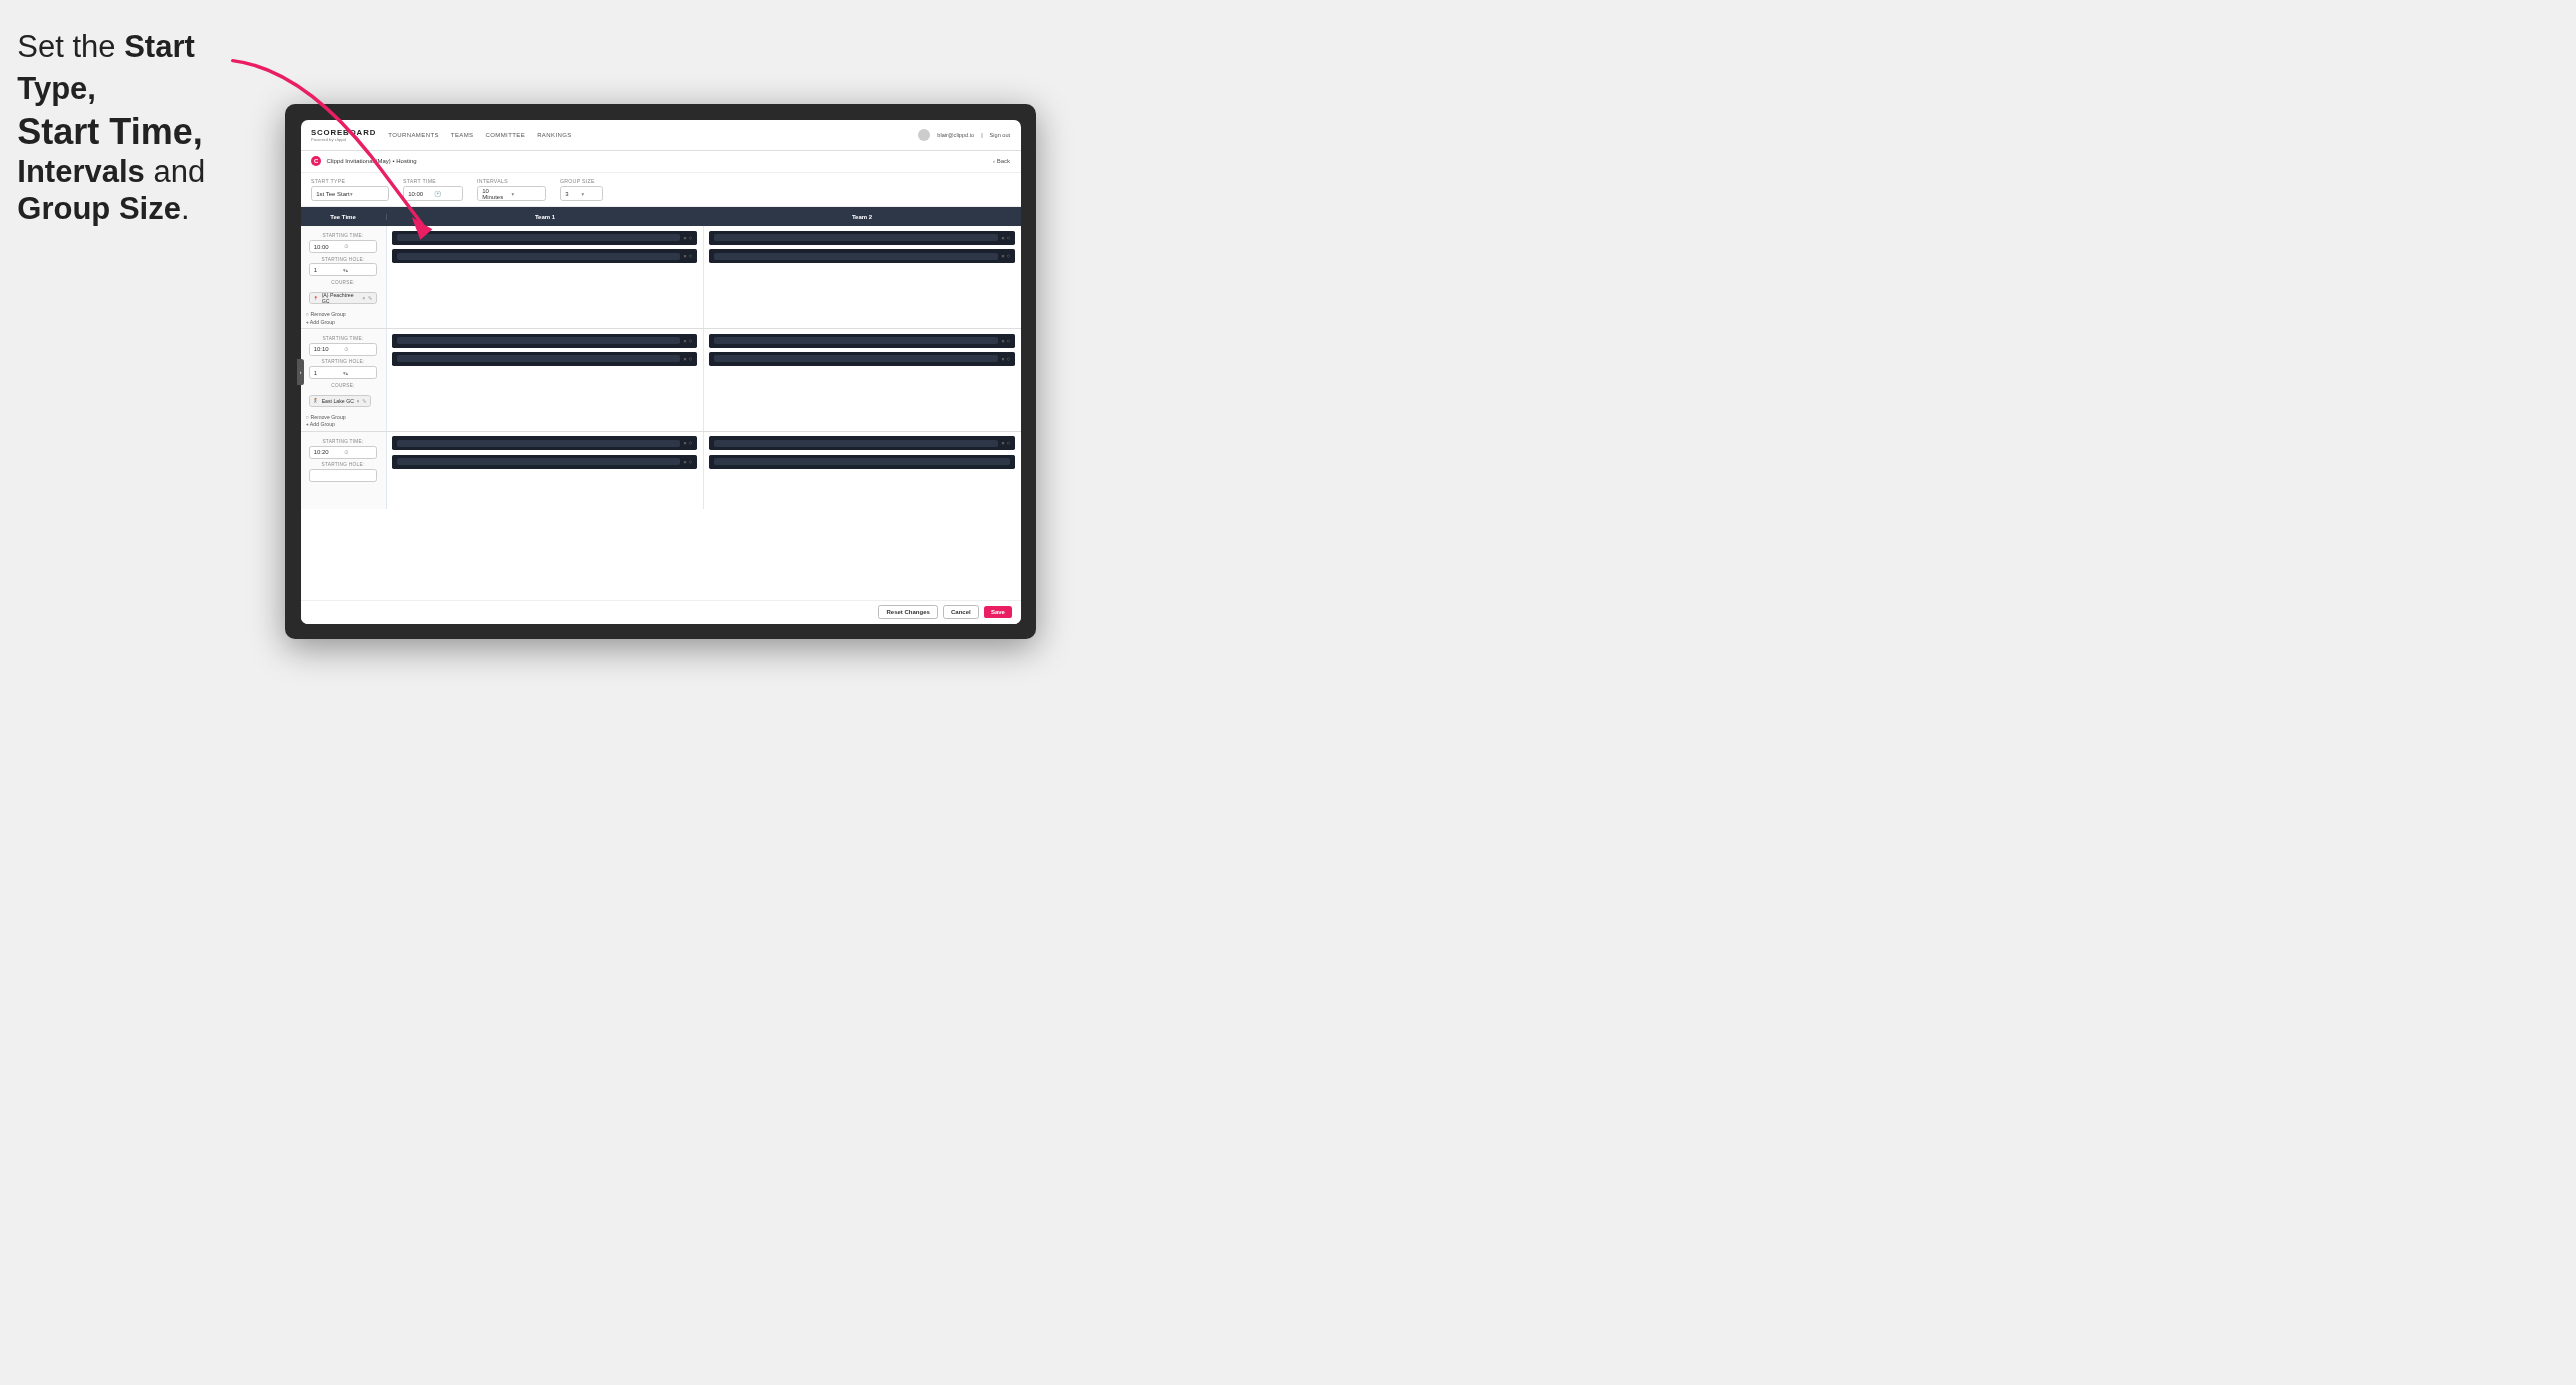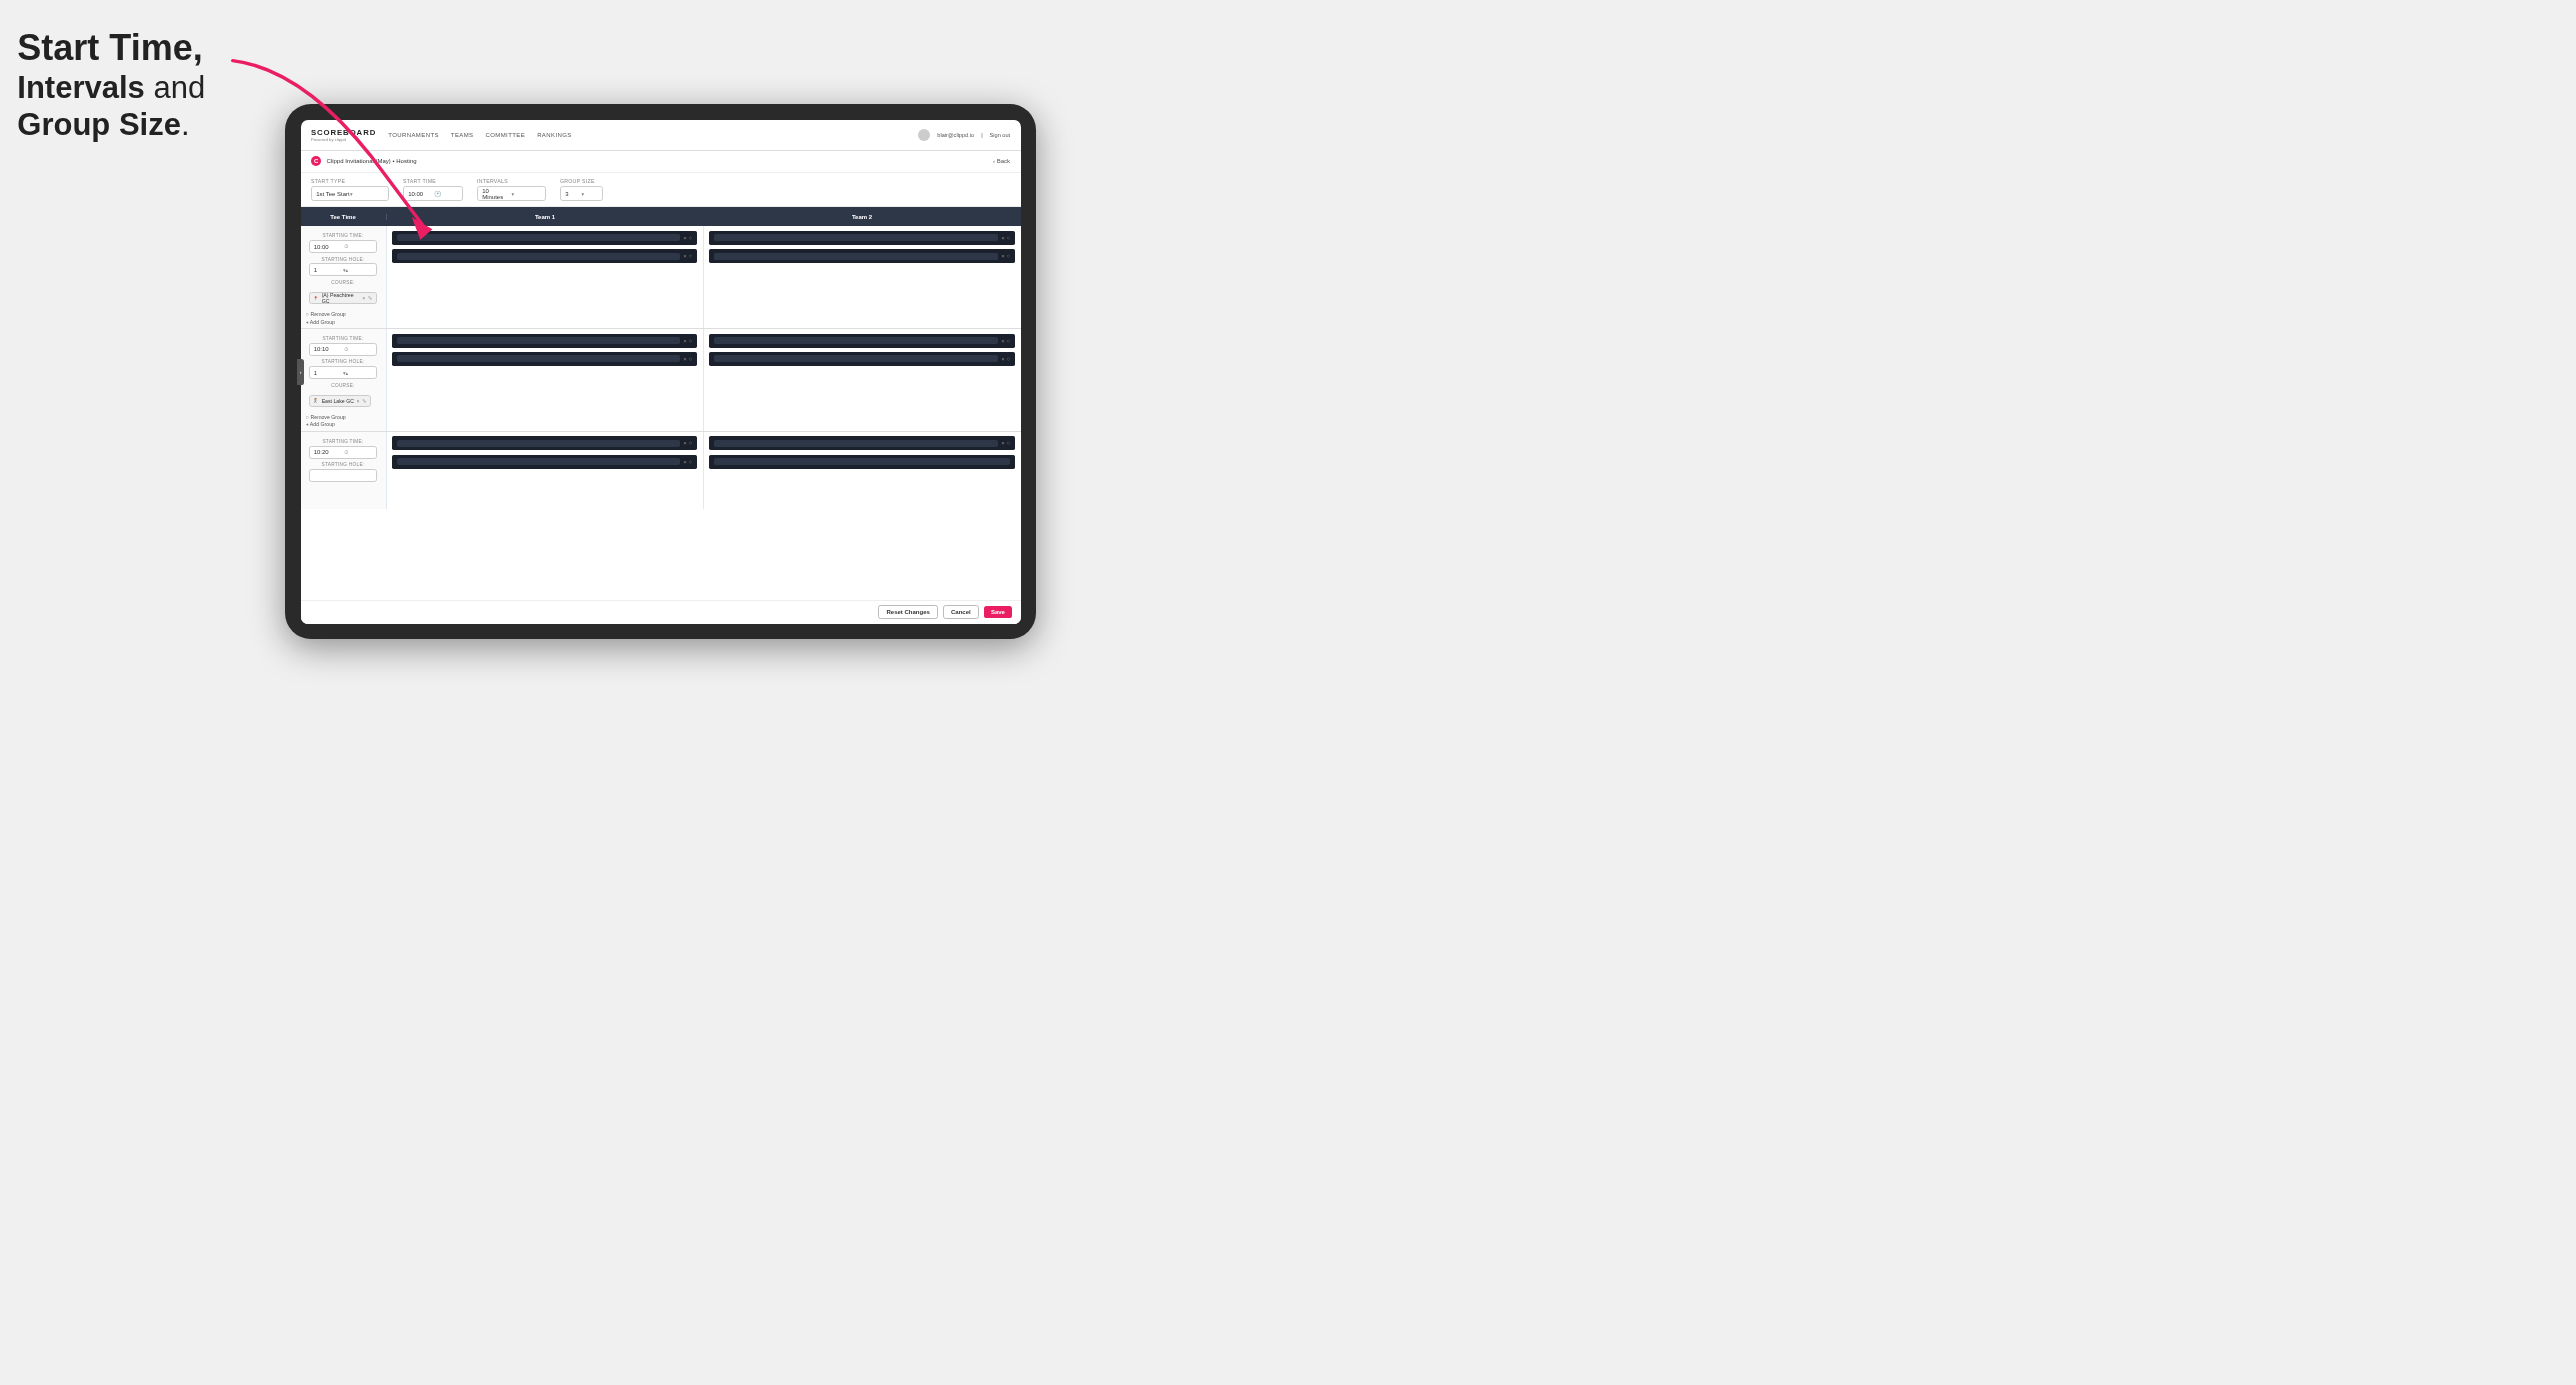--- a/index.html
+++ b/index.html
@@ -25,21 +25,21 @@
     .instruction-area .bold { font-weight: 900; }
 
     
     .tablet-frame {
       position: absolute;
       top: 104px;
       left: 285px;
       width: 751px;
       height: 535px;
       background: #2a2a2a;
-      border-radius: 26px;
+      border-radius: 10px;
       padding: 15.5px;
       box-shadow: 0 8.6px 35px rgba(0,0,0,0.4);
     }
 
     .tablet-screen {
       width: 100%;
       height: 100%;
       background: #fff;
       border-radius: 7px;
       overflow: hidden;
@@ -382,20 +382,23 @@
       display: flex;
       flex-direction: column;
       gap: 1.7px;
     }
     .teams-area:last-child { border-right: none; }
   </style>
 </head>
 <body>
 
 <div class="instruction-area">
+  <div style="font-size:31px; line-height:1.35;">
+    <span>Set the </span><span class="bold">Start Type,</span>
+  </div>
   <div style="font-size:36px; font-weight:900; line-height:1.2;">
     <span>Start Time,</span>
   </div>
   <div style="font-size:31px; line-height:1.2;">
     <span class="bold">Intervals</span><span> and</span>
   </div>
   <div style="font-size:31px; line-height:1.2;">
     <span class="bold">Group Size</span><span>.</span>
   </div>
 </div>

